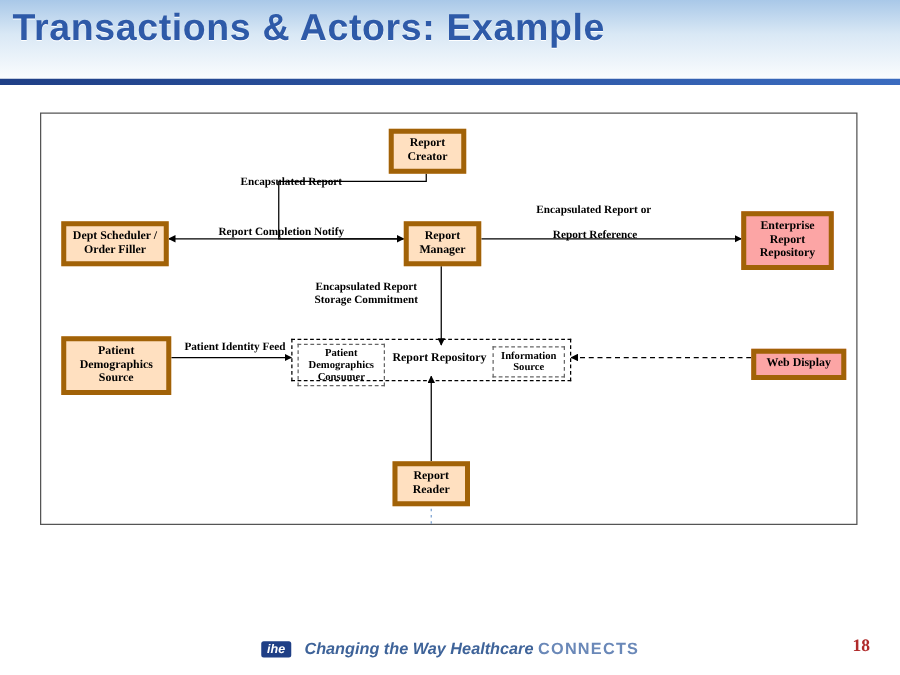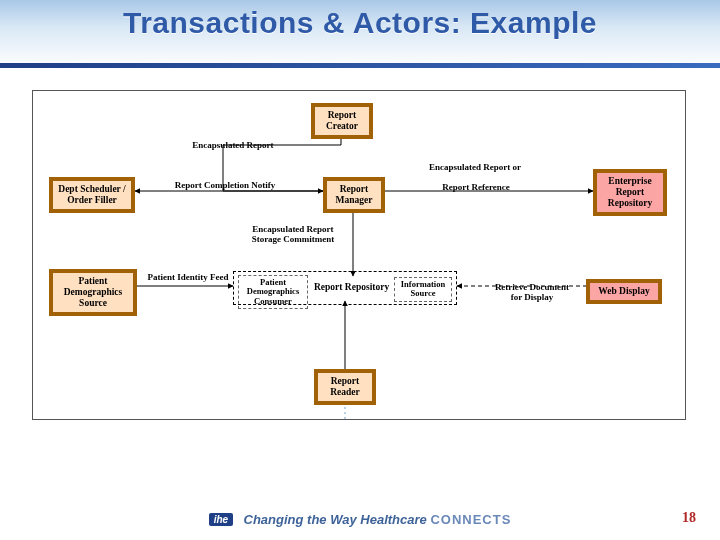--- a/index.html
+++ b/index.html
@@ -1,17 +1,17 @@
 <!DOCTYPE html>
 <html><head>
 <meta charset="utf-8">
 <style>
   * { box-sizing: border-box; margin: 0; padding: 0; }
   body { width: 720px; height: 540px; font-family: Verdana, Arial, sans-serif; background: #fff; position: relative; overflow: hidden; }
-  .header { position: relative; height: 68px; background: linear-gradient(180deg,#a9c8e8 0%,#d9e8f5 40%,#fff 100%); padding: 6px 10px 0 10px; text-align: center; }
+  .header { position: relative; height: 68px; background: linear-gradient(180deg,#a9c8e8 0%,#d9e8f5 40%,#fff 100%); padding: 6px 10px 0 10px; }
   .header::after { content:""; position:absolute; left:0; right:0; bottom:0; height:5px; background: linear-gradient(90deg,#1f3f86,#3a6bbf); }
   .title { font-size: 30px; font-weight: bold; color:#2e5aa8; text-shadow: 0 1px 0 #fff; letter-spacing:0.5px; }
   .canvas { position:absolute; left:32px; top:90px; width:654px; height:330px; border:1px solid #555; background:#fff; }
   .canvas .item { position:absolute; }
   .actor { border:4px solid #a16207; text-align:center; font-size:9.5px; font-weight:bold; padding:3px 4px; line-height:1.15; font-family: Georgia, 'Times New Roman', serif; }
   .pink  { background:#fca5a5; }
   .peach { background:#ffe0c0; }
   .grouped { border:1px dashed #000; }
   .inner { border:1px dashed #666; text-align:center; font-size:8.5px; font-weight:bold; padding:2px 3px; line-height:1.1; font-family: Georgia, serif; }
   .grlabel { position:absolute; font-size:9.5px; font-weight:bold; font-family: Georgia, serif; }
@@ -61,30 +61,29 @@
   <div class="item actor peach" style="left:290px; top:86px; width:62px;">Report<br>Manager</div>
   <div class="item actor pink" style="left:560px; top:78px; width:74px;">Enterprise<br>Report<br>Repository</div>
   <div class="item actor peach" style="left:16px; top:178px; width:88px;">Patient<br>Demographics<br>Source</div>
 
   <div class="item grouped" style="left:200px; top:180px; width:224px; height:34px;">
     <div class="inner" style="position:absolute; left:4px; top:3px; width:70px;">Patient<br>Demographics<br>Consumer</div>
     <div class="grlabel" style="left:80px; top:10px;">Report Repository</div>
     <div class="inner" style="position:absolute; right:4px; top:5px; width:58px;">Information<br>Source</div>
   </div>
 
-  <div class="item actor pink" style="left:553px; top:188px; width:76px;">Web Display</div>
+  <div class="item actor pink" style="left:568px; top:188px; width:76px;">Web Display</div>
   <div class="item actor peach" style="left:281px; top:278px; width:62px;">Report<br>Reader</div>
 
   <div class="lbl" style="left:140px; top:50px; width:120px;">Encapsulated Report</div>
   <div class="lbl" style="left:122px; top:90px; width:140px;">Report Completion Notify</div>
   <div class="lbl" style="left:372px; top:72px; width:140px;">Encapsulated Report or</div>
   <div class="lbl" style="left:388px; top:92px; width:110px;">Report Reference</div>
   <div class="lbl" style="left:190px; top:134px; width:140px;">Encapsulated Report<br>Storage Commitment</div>
   <div class="lbl" style="left:104px; top:182px; width:102px;">Patient Identity Feed</div>
-  <div class="lbl" style="left:442px; top:192px; width:114px;">Retrieve Document<br>for Display</div>
 
 </div>
 
 <div class="footer">
   <span class="ihe">ihe</span>
   <span class="tagline">
     <span>Changing the Way Healthcare</span>
     <em class="conn">CONNECTS</em>
   </span>
 </div>

